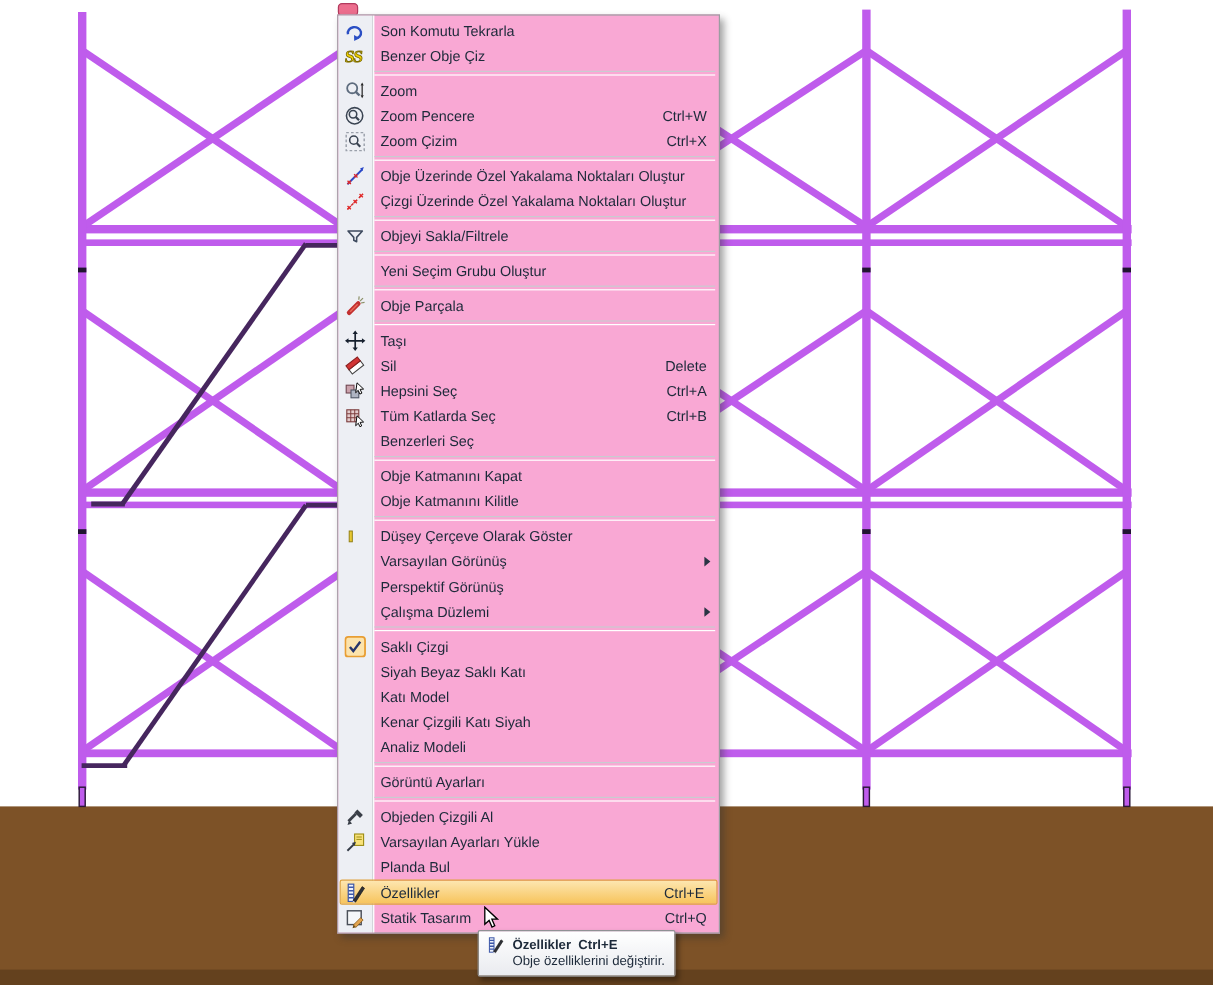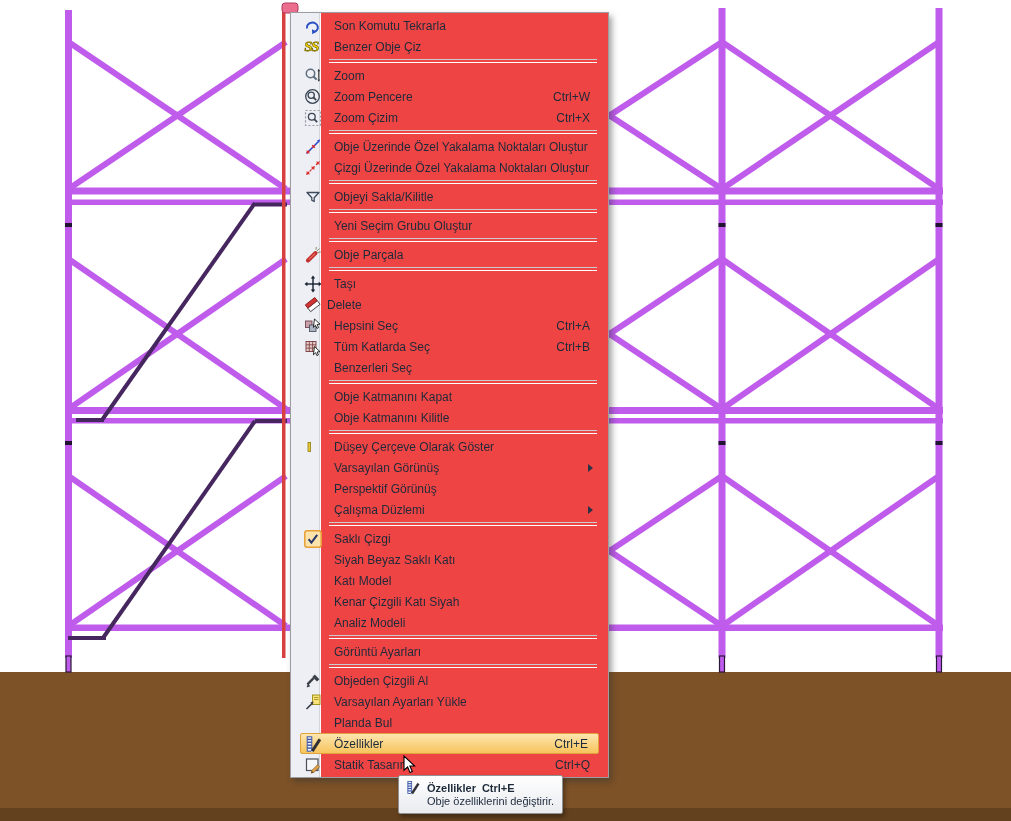--- a/index.html
+++ b/index.html
@@ -1,22 +1,22 @@
 <!DOCTYPE html>
 <html style="--magenta: #BF5CEC; --stair: #46265E; --selected-red: #D84040; --pink-cap: #EC6E8E; --ground: #7D5227; --ground-dark: #64411E; --menu-text: #1D2A3A; --hl-top: #FDE6B0; --hl-bottom: #F7C45C; --hl-border: #DFA23C;"><head>
 <meta charset="utf-8">
 <style>
   html,body{margin:0;padding:0;}
   #stage{position:relative;width:1011px;height:821px;background:#FFFFFF;overflow:hidden;
          font-family:"Liberation Sans",sans-serif;}
   #scene{position:absolute;left:0;top:0;z-index:1;}
 
   
-  .menu{position:absolute;left:290px;top:12px;width:319px;box-sizing:border-box;
-        background:#ef4444;border:1px solid #9B9DA1;padding:2px 8px;z-index:10;
+  .menu{position:absolute;left:281px;top:12px;width:319px;box-sizing:border-box;
+        background:#f9a8d4;border:1px solid #9B9DA1;padding:2px 0;z-index:10;
         box-shadow:3px 4px 6px rgba(50,50,50,.45);}
   .icon-strip{position:absolute;left:0;top:0;bottom:0;width:28px;background:#EDEFF4;}
   .vline{position:absolute;left:28px;top:0;bottom:0;width:2px;
          background:linear-gradient(to right,#D3D5DA 0 1px,#FBFBFC 1px 2px);}
   #menu-items{position:relative;}
   .mrow{position:relative;height:21px;display:flex;align-items:center;
         font-size:12px;color:var(--menu-text);white-space:nowrap;cursor:default;}
   .micon{width:28px;flex:none;display:flex;justify-content:center;align-items:center;}
   .micon svg{width:18px;height:18px;display:block;}
   .mlabel{flex:1;padding-left:7px;overflow:hidden;}
@@ -212,21 +212,21 @@
         </div>
         <div class="msep">
           <div></div>
         </div>
         <div class="mrow">
           <div class="micon">
             <svg viewBox="0 0 18 18">
               <path d="M3 4.5 H15 L10.2 9.8 V13.5 L7.8 12.2 V9.8 Z" fill="none" stroke="#3E4A5E" stroke-width="1.3" stroke-linejoin="round"></path>
             </svg>
           </div>
-          <div class="mlabel">Objeyi Sakla/Kilitle</div>
+          <div class="mlabel">Objeyi Sakla/Filtrele</div>
         </div>
         <div class="msep">
           <div></div>
         </div>
         <div class="mrow">
           <div class="micon"></div>
           <div class="mlabel">Yeni Seçim Grubu Oluştur</div>
         </div>
         <div class="msep">
           <div></div>
@@ -267,20 +267,21 @@
         </div>
         <div class="mrow">
           <div class="micon">
             <svg viewBox="0 0 18 18">
               <g transform="rotate(-38 9 9)">
                 <rect x="3" y="8.2" width="12" height="4.6" fill="#FFF" stroke="#444" stroke-width="0.9"></rect>
                 <rect x="3" y="4.2" width="12" height="4" fill="#D23434" stroke="#8A2020" stroke-width="0.9"></rect>
               </g>
             </svg>
           </div>
+          <div class="mlabel">Sil</div>
           <div class="mshort">Delete</div>
         </div>
         <div class="mrow">
           <div class="micon">
             <svg viewBox="0 0 18 18">
               <rect x="1.5" y="4" width="6.5" height="6.5" fill="#CBA2AC" stroke="#6E4650" stroke-width="0.9"></rect>
               <rect x="5.5" y="8" width="6.5" height="6.5" fill="#AEB4C2" stroke="#4E5664" stroke-width="0.9"></rect>
               <path d="M10.5 2 L16 7.2 L13.1 7.5 L14.6 10.6 L12.9 11.4 L11.5 8.3 L9.4 10.3 Z" fill="#FFF" stroke="#000" stroke-width="0.8"></path>
             </svg>
           </div>

